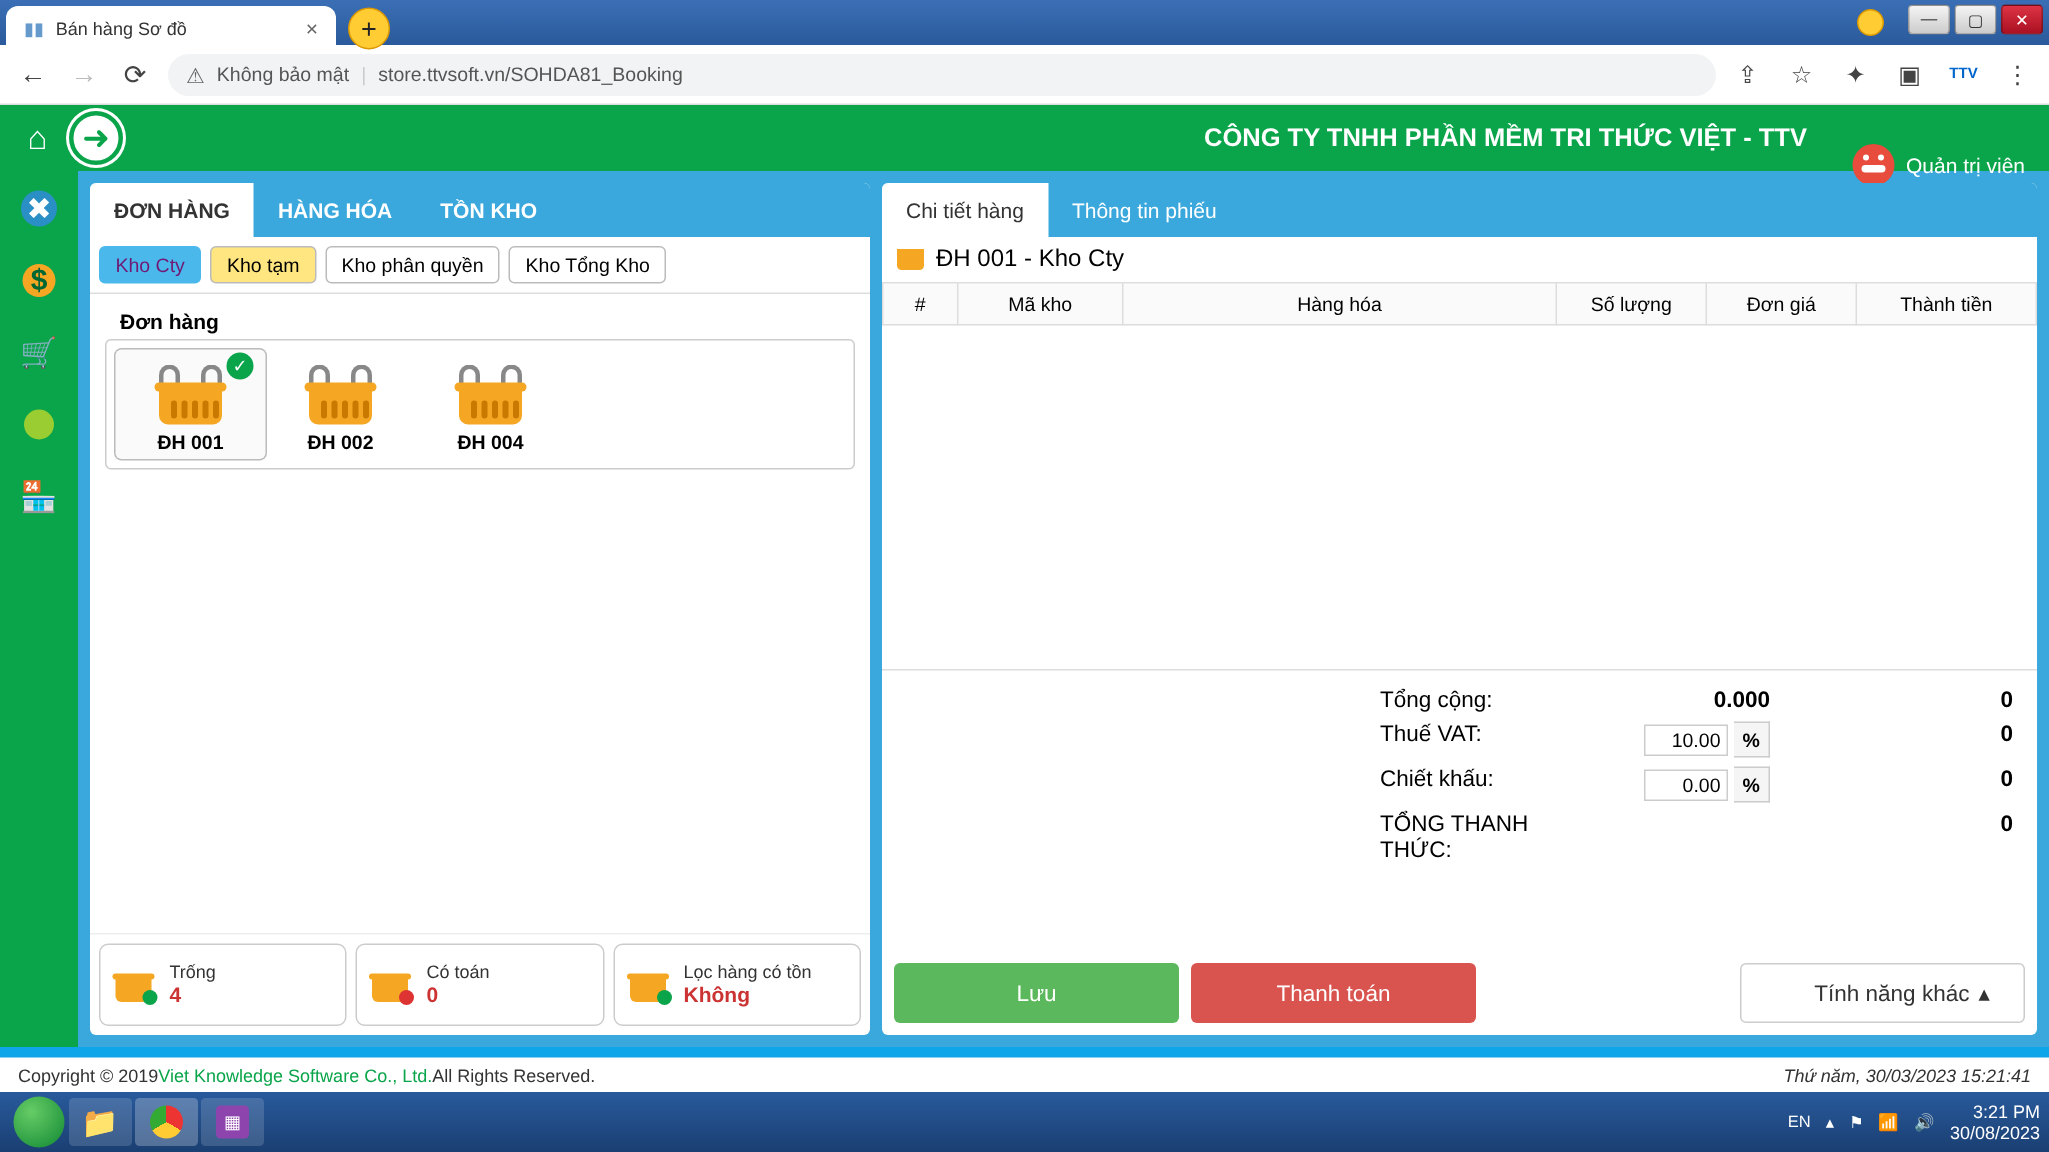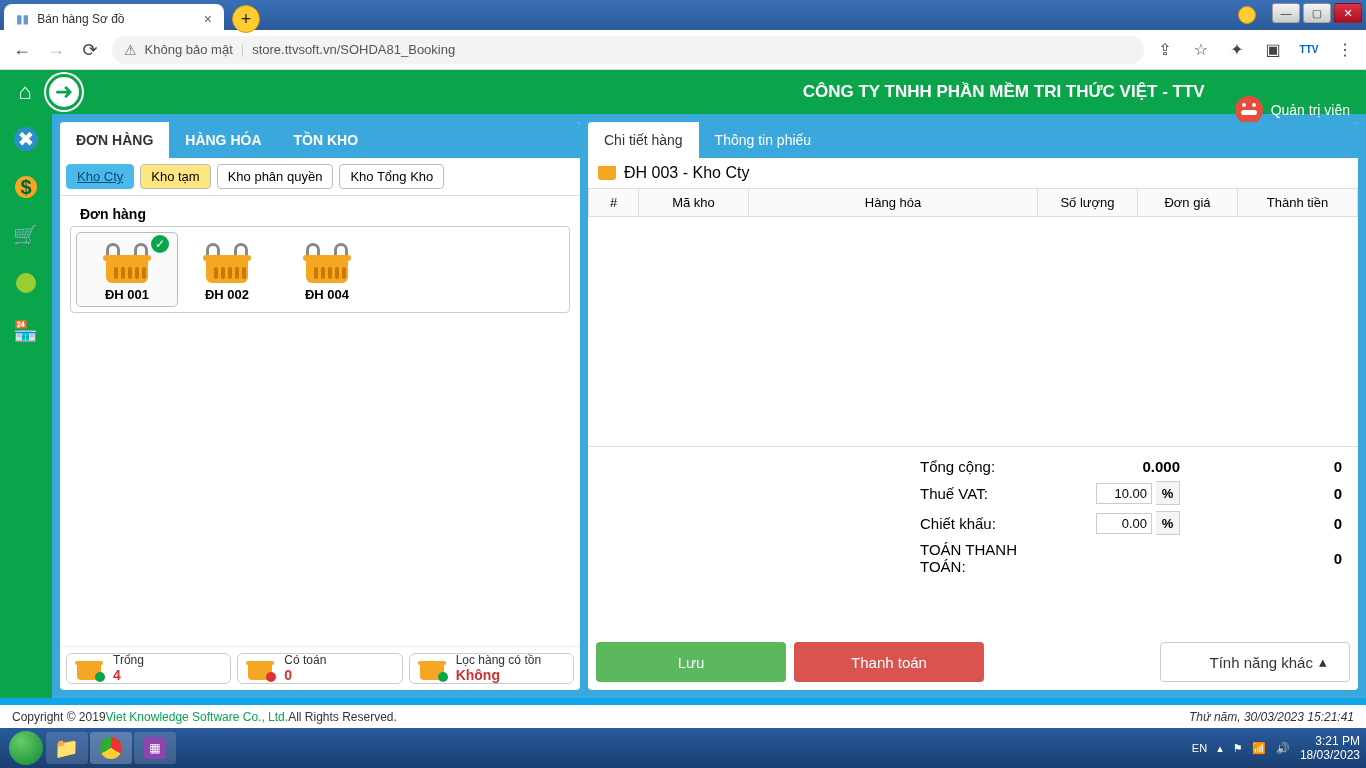--- a/index.html
+++ b/index.html
@@ -46,61 +46,61 @@
 .panel-left { flex: 0 0 520px; }
 .panel-right { flex: 1; position:relative;}
 
 
 .main-tabs { display:flex; background:#3aa8dc; }
 .main-tab { padding:10px 16px; color:#fff; font-size:14px; font-weight:bold; cursor:pointer;}
 .main-tab.active { background:#fff; color:#333; }
 
 .sub-tabs { display:flex; padding:6px; gap:6px; border-bottom:1px solid #ddd;}
 .sub-tab { padding:4px 10px; border:1px solid #bbb; border-radius:4px; font-size:13px; background:#fff; cursor:pointer;}
-.sub-tab.active { background:#4bb8ec; color:#0c4a6e; border-color:#4bb8ec;text-decoration:underline;}
+.sub-tab.active { background:#4bb8ec; color:#701a75; border-color:#4bb8ec;}
 .sub-tab.hover { background:#ffe680; }
 
 .orders-section { padding:6px 10px; flex:1; }
 .section-title { font-size:14px; font-weight:bold; margin:4px 0 4px 10px;}
 .order-grid { display:flex; border:1px solid #ccc; border-radius:4px; padding:6px; gap:0;}
 .order-item { width:100px; text-align:center; padding:4px; border-radius:4px; cursor:pointer; position:relative;}
 .order-item.selected { box-shadow: 0 0 0 1px #bbb; background:#fafafa;}
 .order-item .check { position:absolute; top:2px; right:8px; width:18px; height:18px; border-radius:50%; background:#0aa54a; color:#fff; font-size:12px; display:flex; align-items:center; justify-content:center;}
 .basket { width:50px; height:38px; margin: 8px auto 4px; position:relative;}
 .basket-body { width:42px; height:24px; background:#f5a623; border-radius: 0 0 6px 6px; position:absolute; bottom:0; left:4px;}
 .basket-body::before { content:''; position:absolute; width:48px; height:6px; background:#f5a623; top:-4px; left:-3px; border-radius:3px;}
 .basket-handle { width:14px; height:18px; border:3px solid #888; border-bottom:none; border-radius: 8px 8px 0 0; position:absolute; top:-2px;}
 .bh1{ left:4px;} .bh2{ right:4px;}
 .basket-slots { position:absolute; bottom:4px; left:8px; display:flex; gap:3px;}
 .basket-slots span { width:4px; height:12px; background:#c97800; border-radius:2px;}
 .order-label { font-size:13px; font-weight:bold; }
 
 .stat-bar { display:flex; padding:6px; gap:6px; border-top:1px solid #eee;}
-.stat { flex:1; border:1px solid #ccc; border-radius:6px; display:flex; align-items:center; padding:0 8px; gap:10px;}
+.stat { flex:1; border:1px solid #ccc; border-radius:6px; display:flex; align-items:center; padding:12px 8px; gap:10px;}
 .stat-ico { width:28px; height:22px; position:relative;}
 .mini-basket { width:24px; height:16px; background:#f5a623; border-radius: 0 0 4px 4px; position:absolute; bottom:0; left:2px;}
 .mini-basket::before { content:''; position:absolute; width:28px; height:4px; background:#f5a623; top:-3px; left:-2px; border-radius:2px;}
 .stat-dot { width:10px; height:10px; border-radius:50%; position:absolute; bottom:-2px; right:-2px;}
 .stat-text { display:flex; flex-direction:column; line-height:1.1;}
 .stat-label { font-size:12px; color:#333;}
 .stat-val { font-size:14px; font-weight:bold;}
 
 
 .detail-tabs { display:flex; background:#3aa8dc;}
 .detail-tab { padding:10px 16px; color:#fff; font-size:14px; cursor:pointer;}
 .detail-tab.active { background:#fff; color:#333;}
 .detail-title { padding:6px 10px; font-size:16px; display:flex; align-items:center; gap:8px;}
 .detail-title .mini-b { width:18px; height:14px; background:#f5a623; border-radius: 0 0 3px 3px;}
 
 .tbl { width:100%; border-collapse:collapse; }
 .tbl th { border:1px solid #ddd; padding:6px 8px; font-size:13px; font-weight:normal; background:#fafafa;}
 .tbl-wrap { height: 230px; overflow:auto; border-bottom:1px solid #ddd;}
 
 .totals { padding: 8px 12px 4px; }
-.tot-row { display:flex; align-items:center; padding:3px 0; font-size:15px;}
+.tot-row { display:flex; padding:3px 0; font-size:15px;}
 .tot-label { width: 420px; text-align:left; padding-left:320px;}
 .tot-mid { width: 160px; text-align:right; font-weight:bold; display:flex; justify-content:flex-end; gap:4px; align-items:center;}
 .tot-val { flex:1; text-align:right; font-weight:bold; padding-right:4px;}
 .inp { width:56px; height:21px; border:1px solid #ccc; text-align:right; padding:0 4px; font-size:13px;}
 .pct { width:24px; height:24px; border:1px solid #ccc; border-left:none; display:flex; align-items:center; justify-content:center; font-size:13px; background:#f5f5f5;}
 
 .actions { display:flex; padding:8px; gap:8px; margin-top:auto;}
 .btn { flex:0 0 190px; height:40px; border:none; border-radius:4px; color:#fff; font-size:15px; cursor:pointer;}
 .btn-save { background:#5cb85c;}
 .btn-pay { background:#d9534f;}
@@ -286,21 +286,21 @@
       </div>
     </div>
 
     <div class="panel panel-right">
       <div class="detail-tabs">
         <div class="detail-tab active">Chi tiết hàng</div>
         <div class="detail-tab">Thông tin phiếu</div>
       </div>
       <div class="detail-title">
         <span class="mini-b"></span>
-        <span>ĐH 003 - Kho Cty</span>
+        <span>ĐH 001 - Kho Cty</span>
       </div>
       <table class="tbl">
         <tbody>
             <tr>
           <th style="width:50px;">#</th>
           <th style="width:110px;">Mã kho</th>
           <th>Hàng hóa</th>
           <th style="width:100px;">Số lượng</th>
           <th style="width:100px;">Đơn giá</th>
           <th style="width:120px;">Thành tiền</th>
@@ -325,21 +325,21 @@
         </div>
         <div class="tot-row">
           <div class="tot-label">Chiết khấu:</div>
           <div class="tot-mid">
               <input class="inp" value="0.00" style="">
               <span class="pct">%</span>
             </div>
           <div class="tot-val">0</div>
         </div>
         <div class="tot-row">
-          <div class="tot-label">TOÁN THANH TOÁN:</div>
+          <div class="tot-label">TỔNG THANH THỨC:</div>
           <div class="tot-mid"></div>
           <div class="tot-val">0</div>
         </div>
       </div>
 
       <div class="actions">
         <button class="btn btn-save">Lưu</button>
         <button class="btn btn-pay">Thanh toán</button>
         <button class="btn btn-more">
             <span>Tính năng khác</span>
@@ -369,16 +369,16 @@
       <span style="width:22px;height:22px;background:#8e44ad;border-radius:3px;color:#fff;font-size:12px;display:flex;align-items:center;justify-content:center;">▦</span>
     </div>
   <div class="task-right">
     <span>EN</span>
     <span>▴</span>
     <span>⚑</span>
     <span>📶</span>
     <span>🔊</span>
     <div class="clock">
       <div>3:21 PM</div>
-      <div>18/03/2023</div>
+      <div>30/08/2023</div>
     </div>
   </div>
 </div>
 
 </body></html>

